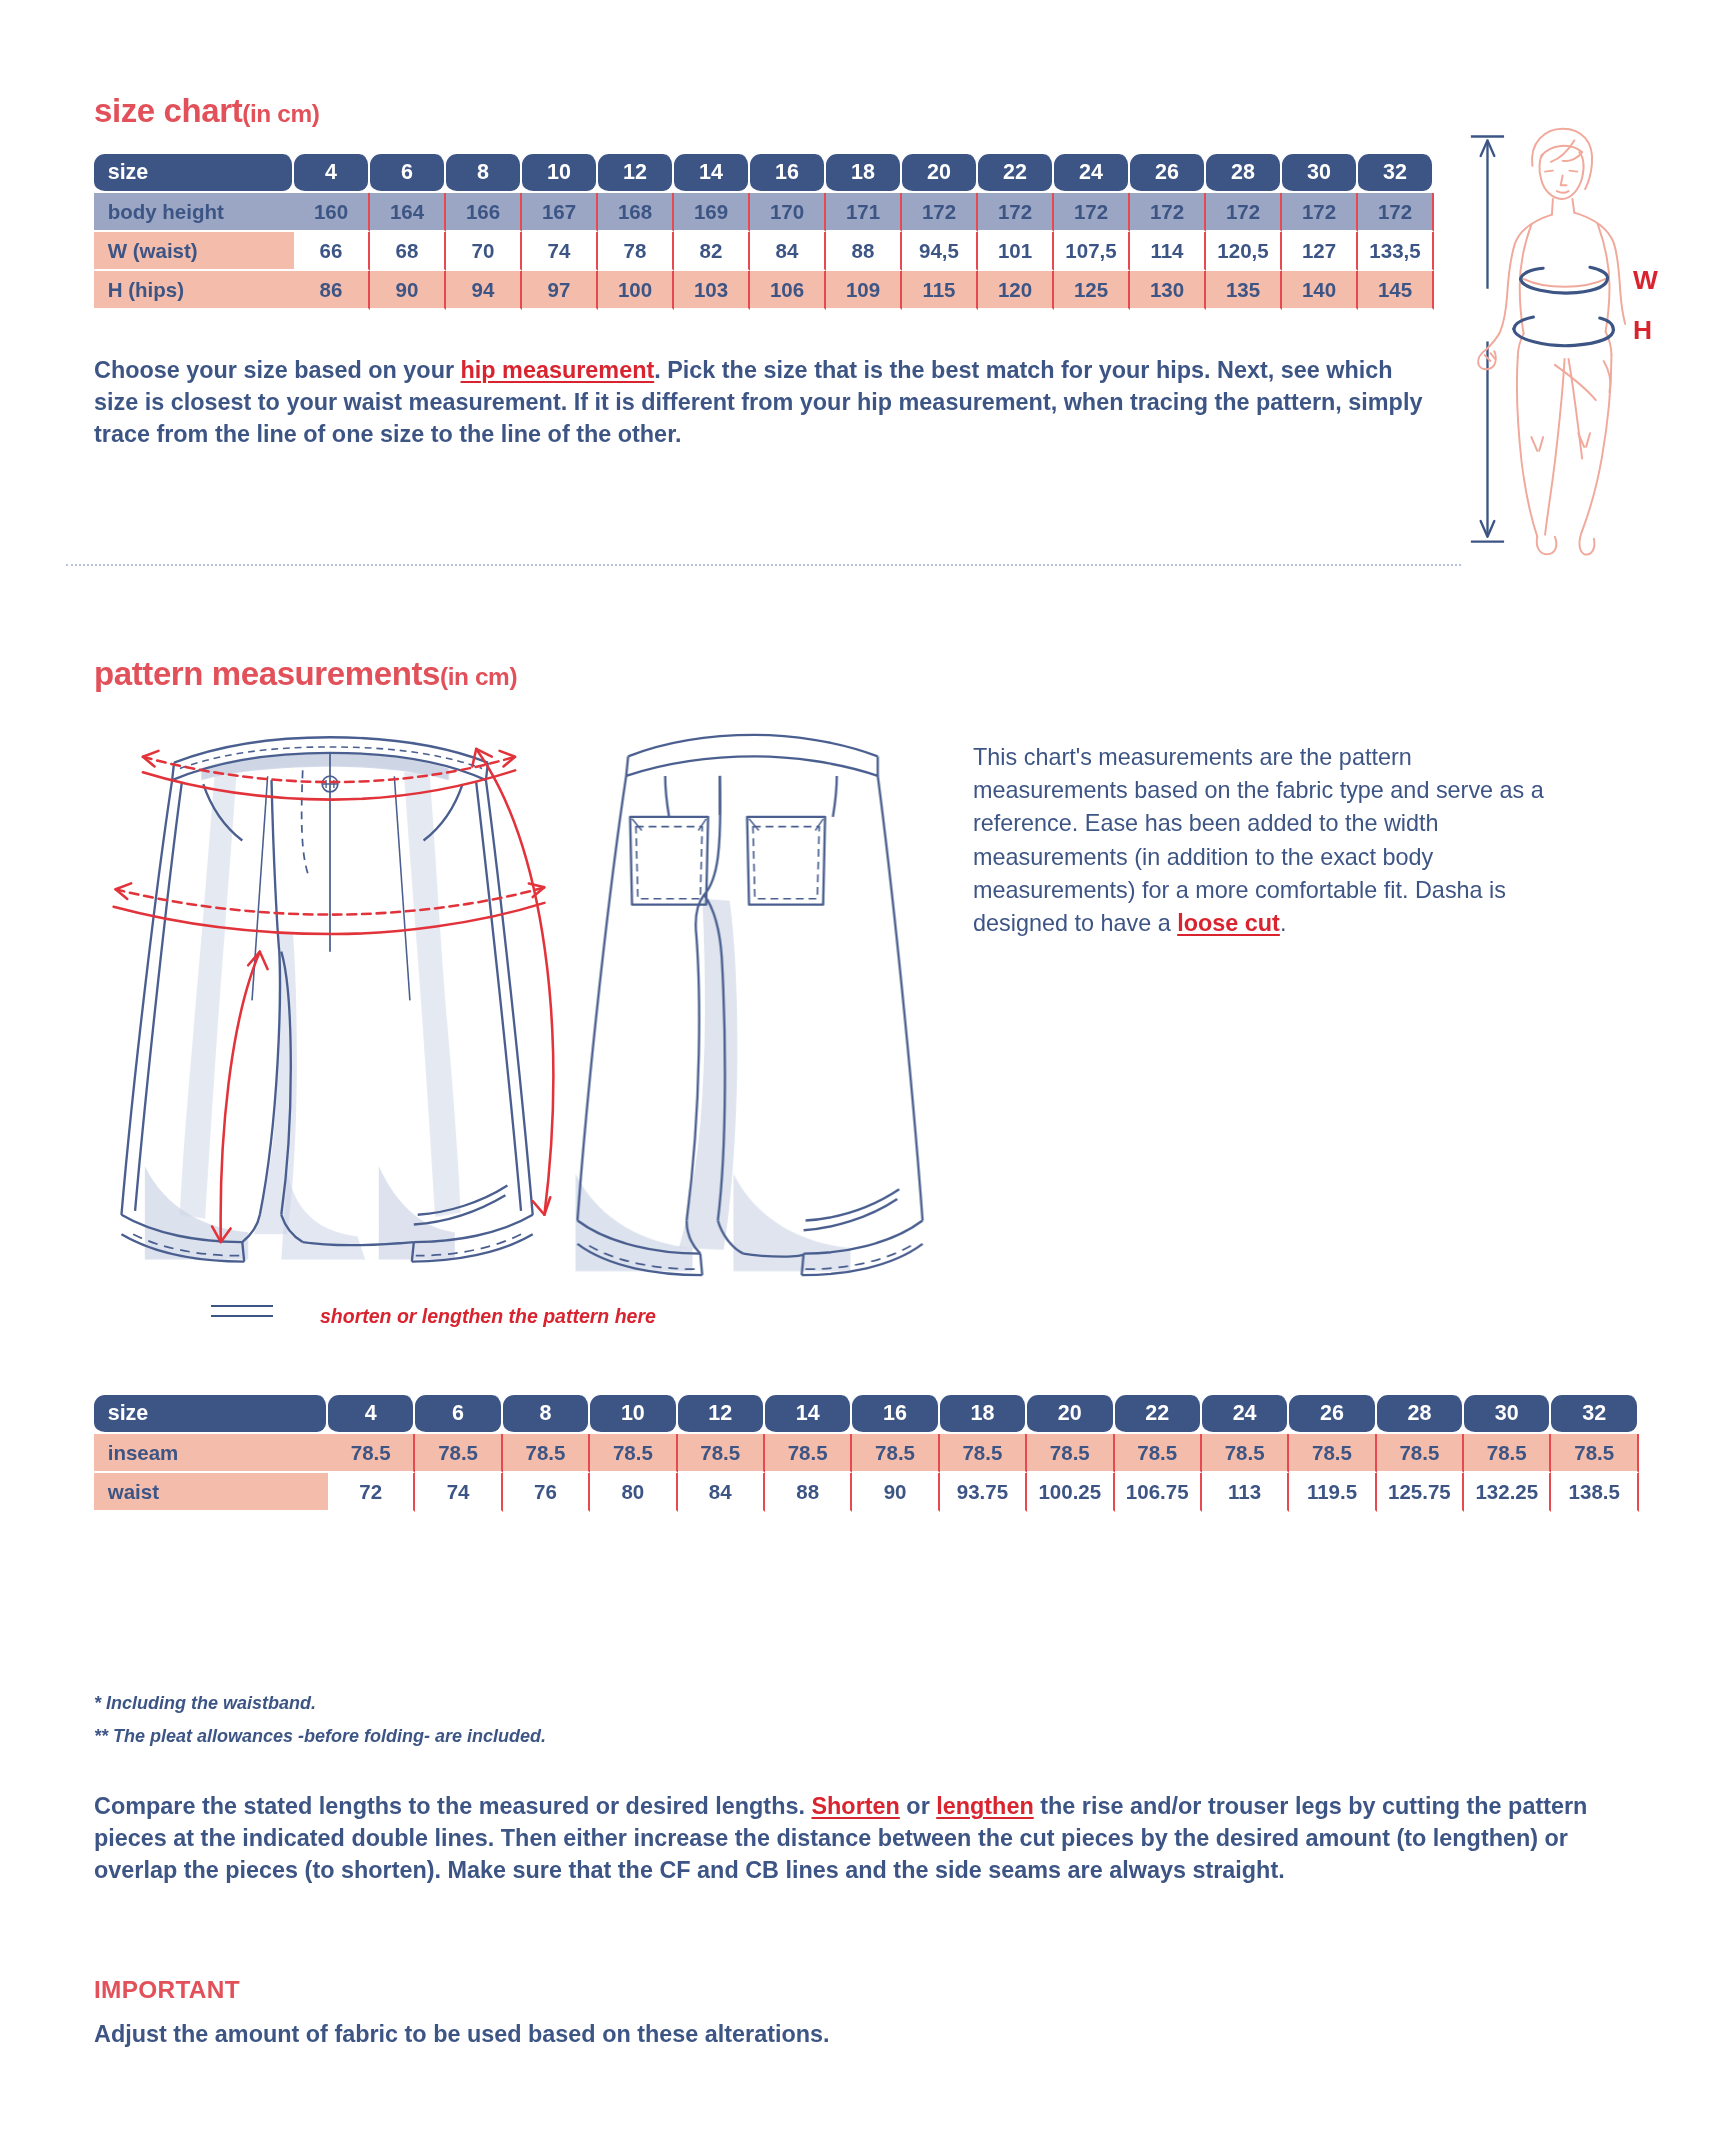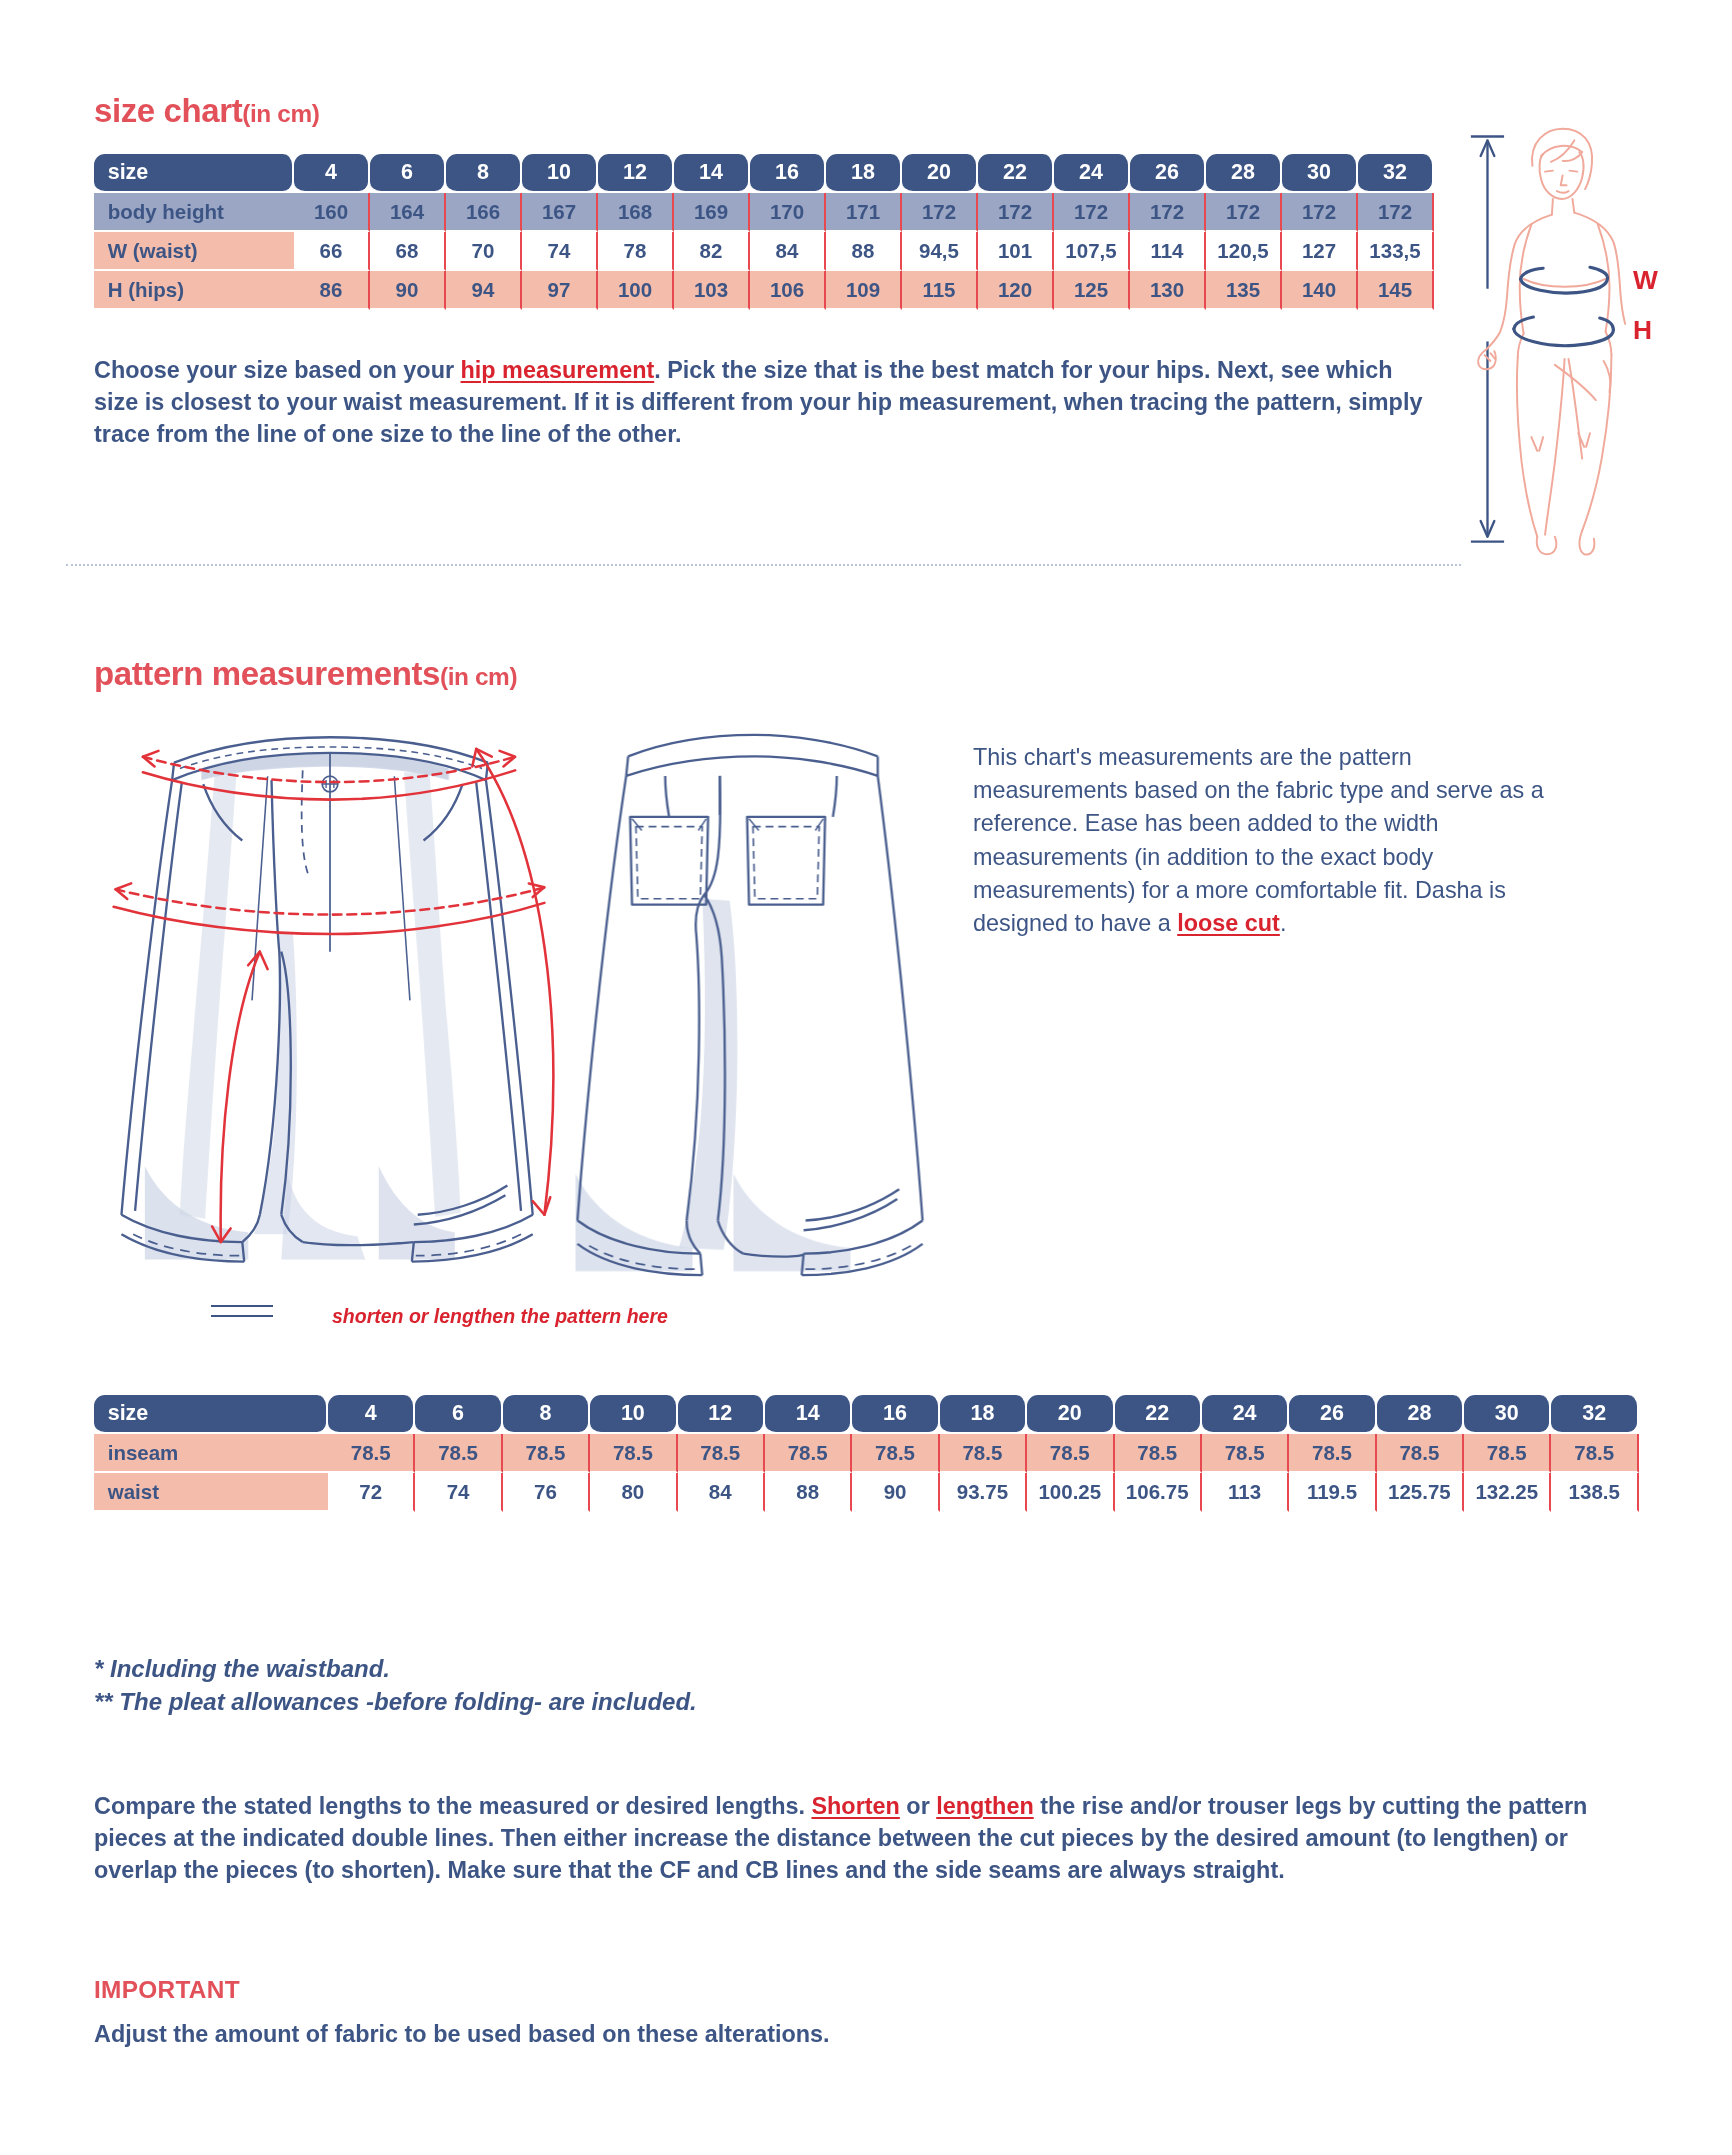--- a/index.html
+++ b/index.html
@@ -81,25 +81,26 @@
   .para.light { font-weight:normal; }
   .link-red {
     color:#d9232e;
     text-decoration:underline;
     text-decoration-thickness:2px;
     text-underline-offset:2.9px;
     font-weight:bold;
   }
   .note {
     position:absolute;
-    font-size:24px;
+    font-size:18px;
     font-style:italic;
     font-weight:bold;
     color:#3d5585;
     line-height:1.45;
+    margin-top:38px;
   }
   .caption-red {
     position:absolute;
     font-size:19.5px;
     font-style:italic;
     font-weight:bold;
     color:#d9232e;
   }
   .important {
     position:absolute;
@@ -445,21 +446,21 @@
   </div>
 
   <div class="para light" style="left:973px; top:741px; width:585px; font-size:23.4px; line-height:1.42;">
     <span>This chart's measurements are the pattern measurements based on the fabric type and serve as a reference. Ease has been added to the width measurements (in addition to the exact body measurements) for a more comfortable fit. Dasha is designed to have a </span><a class="link-red" href="#">loose cut</a><span>.</span>
   </div>
 
   <div class="dbl-line" style="left:211px; top:1305px;">
     <i></i>
       <i></i>
   </div>
-  <div class="caption-red" style="left:332px; top:1305px;">shorten or lengthen the pattern here</div>
+  <div class="caption-red" style="left:320px; top:1305px;">shorten or lengthen the pattern here</div>
 
   <table class="sizetable" id="tbl-pattern" style="left:94px; top:1395px; width:1545px;">
     <colgroup>
       <col style="width:234px">
     </colgroup>
     <thead>
       <tr class="hdr">
           <th class="lbl">size</th>
           <th>4</th>
           <th>6</th>

